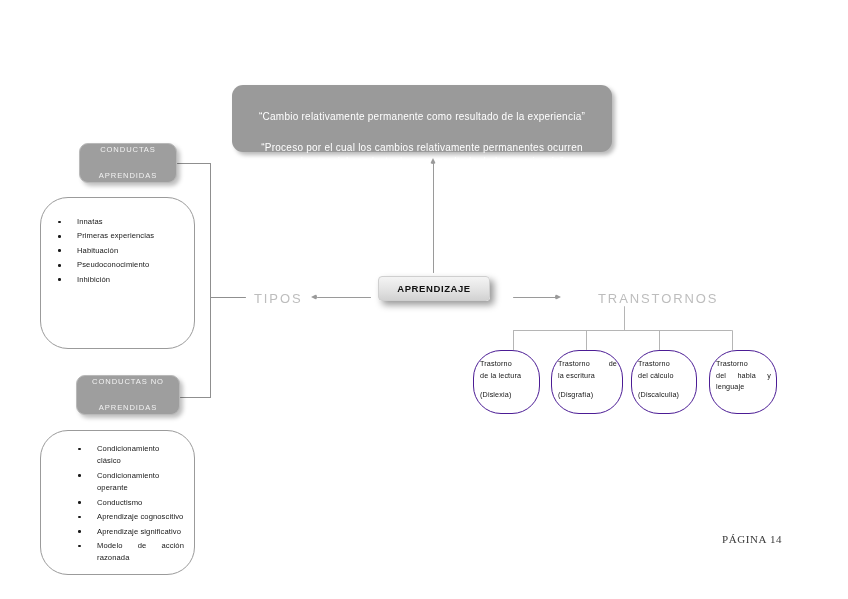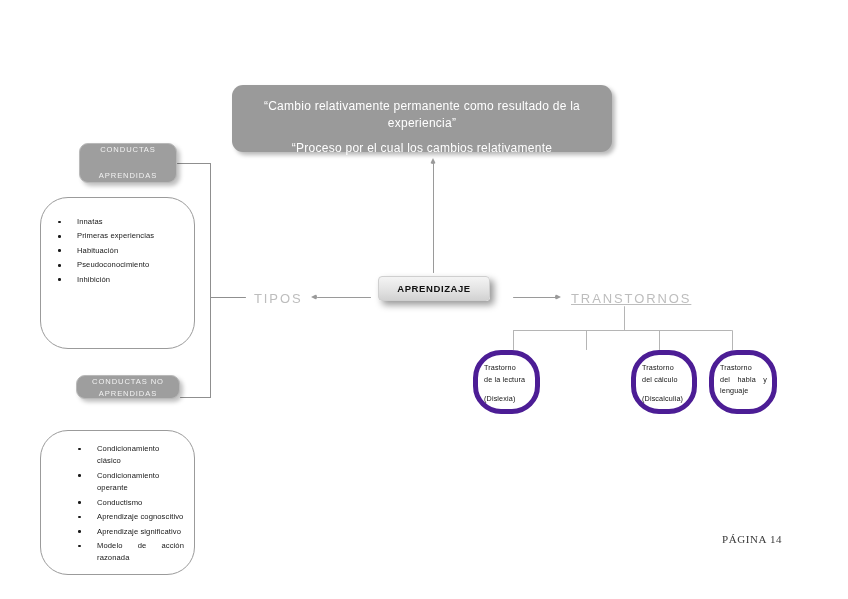--- a/index.html
+++ b/index.html
@@ -31,23 +31,23 @@
     height: 67px;
     background: #9a9a9a;
     border-radius: 11px;
     box-shadow: 3px 3px 4px rgba(0,0,0,0.28);
     color: #ffffff;
     padding: 9px 22px 0 22px;
     text-align: center;
     line-height: 1.45;
   }
   #definition-box .def-line {
-    font-size: 12px;
+    font-size: 10px;
     letter-spacing: 0.25px;
-    margin: 4px 0 7px 0;
+    margin: 16px 0 7px 0;
     color: #ffffff;
   }
   #definition-box .def-line.second { margin-bottom: 0; }
 
   
   .gray-node {
     background: #9e9e9e;
     border: 1px solid #b9b9b9;
     border-radius: 9px;
     box-shadow: 3px 3px 4px rgba(0,0,0,0.25);
@@ -58,21 +58,21 @@
     display: flex;
     flex-direction: column;
     align-items: center;
     justify-content: space-between;
     line-height: 1.55;
   }
   #node-conductas-aprendidas {
     left: 79px; top: 143px; width: 98px; height: 40px;
   }
   #node-conductas-no-aprendidas {
-    left: 76px; top: 375px; width: 104px; height: 24px;
+    left: 76px; top: 375px; width: 104px; height: 40px;
   }
 
   
   #central-node {
     left: 378px;
     top: 276px;
     width: 112px;
     height: 25px;
     background: linear-gradient(to bottom, #f4f4f4 0%, #e3e3e3 55%, #d2d2d2 100%);
     border: 1px solid #cfcfcf;
@@ -127,26 +127,26 @@
   }
 
   
   .branch-label {
     color: #bdbdbd;
     font-size: 13px;
     letter-spacing: 1.9px;
     white-space: nowrap;
   }
   #label-tipos       { left: 254px; top: 291px; }
-  #label-transtornos { left: 571px; top: 291px; text-decoration: underline; }
+  #label-transtornos { left: 598px; top: 291px; }
 
   
   .leaf-box {
     background: #ffffff;
-    border: 5px solid #4c1d95;
+    border: 1px solid #4c1d95;
     top: 350px;
     height: 64px;
     padding: 7px 5px 0 6px;
     font-size: 7.2px;
     line-height: 1.62;
     color: #131313;
     letter-spacing: 0.15px;
   }
   #leaf-lectura   { left: 473px; width: 67px; }
   #leaf-escritura { left: 551px; width: 72px; }
@@ -256,20 +256,25 @@
   <div class="abs ln-v-lite" style="left:586px; top:330px; height:20px;"></div>
   <div class="abs ln-v-lite" style="left:659px; top:330px; height:20px;"></div>
   <div class="abs ln-v-lite" style="left:732px; top:330px; height:20px;"></div>
 
   <div id="leaf-lectura" class="abs leaf-box">
     <span>Trastorno</span>
     <span style="display:block">de la lectura</span>
     <span class="leaf-sub">(Dislexia)</span>
   </div>
 
+  <div id="leaf-escritura" class="abs leaf-box">
+    <span class="sp">Trastorno de</span>
+    <span style="display:block">la escritura</span>
+    <span class="leaf-sub">(Disgrafía)</span>
+  </div>
 
   <div id="leaf-calculo" class="abs leaf-box">
     <span>Trastorno</span>
     <span style="display:block">del cálculo</span>
     <span class="leaf-sub">(Discalculia)</span>
   </div>
 
   <div id="leaf-habla" class="abs leaf-box">
     <span>Trastorno</span>
     <span class="sp" style="display:block">del habla y</span>

